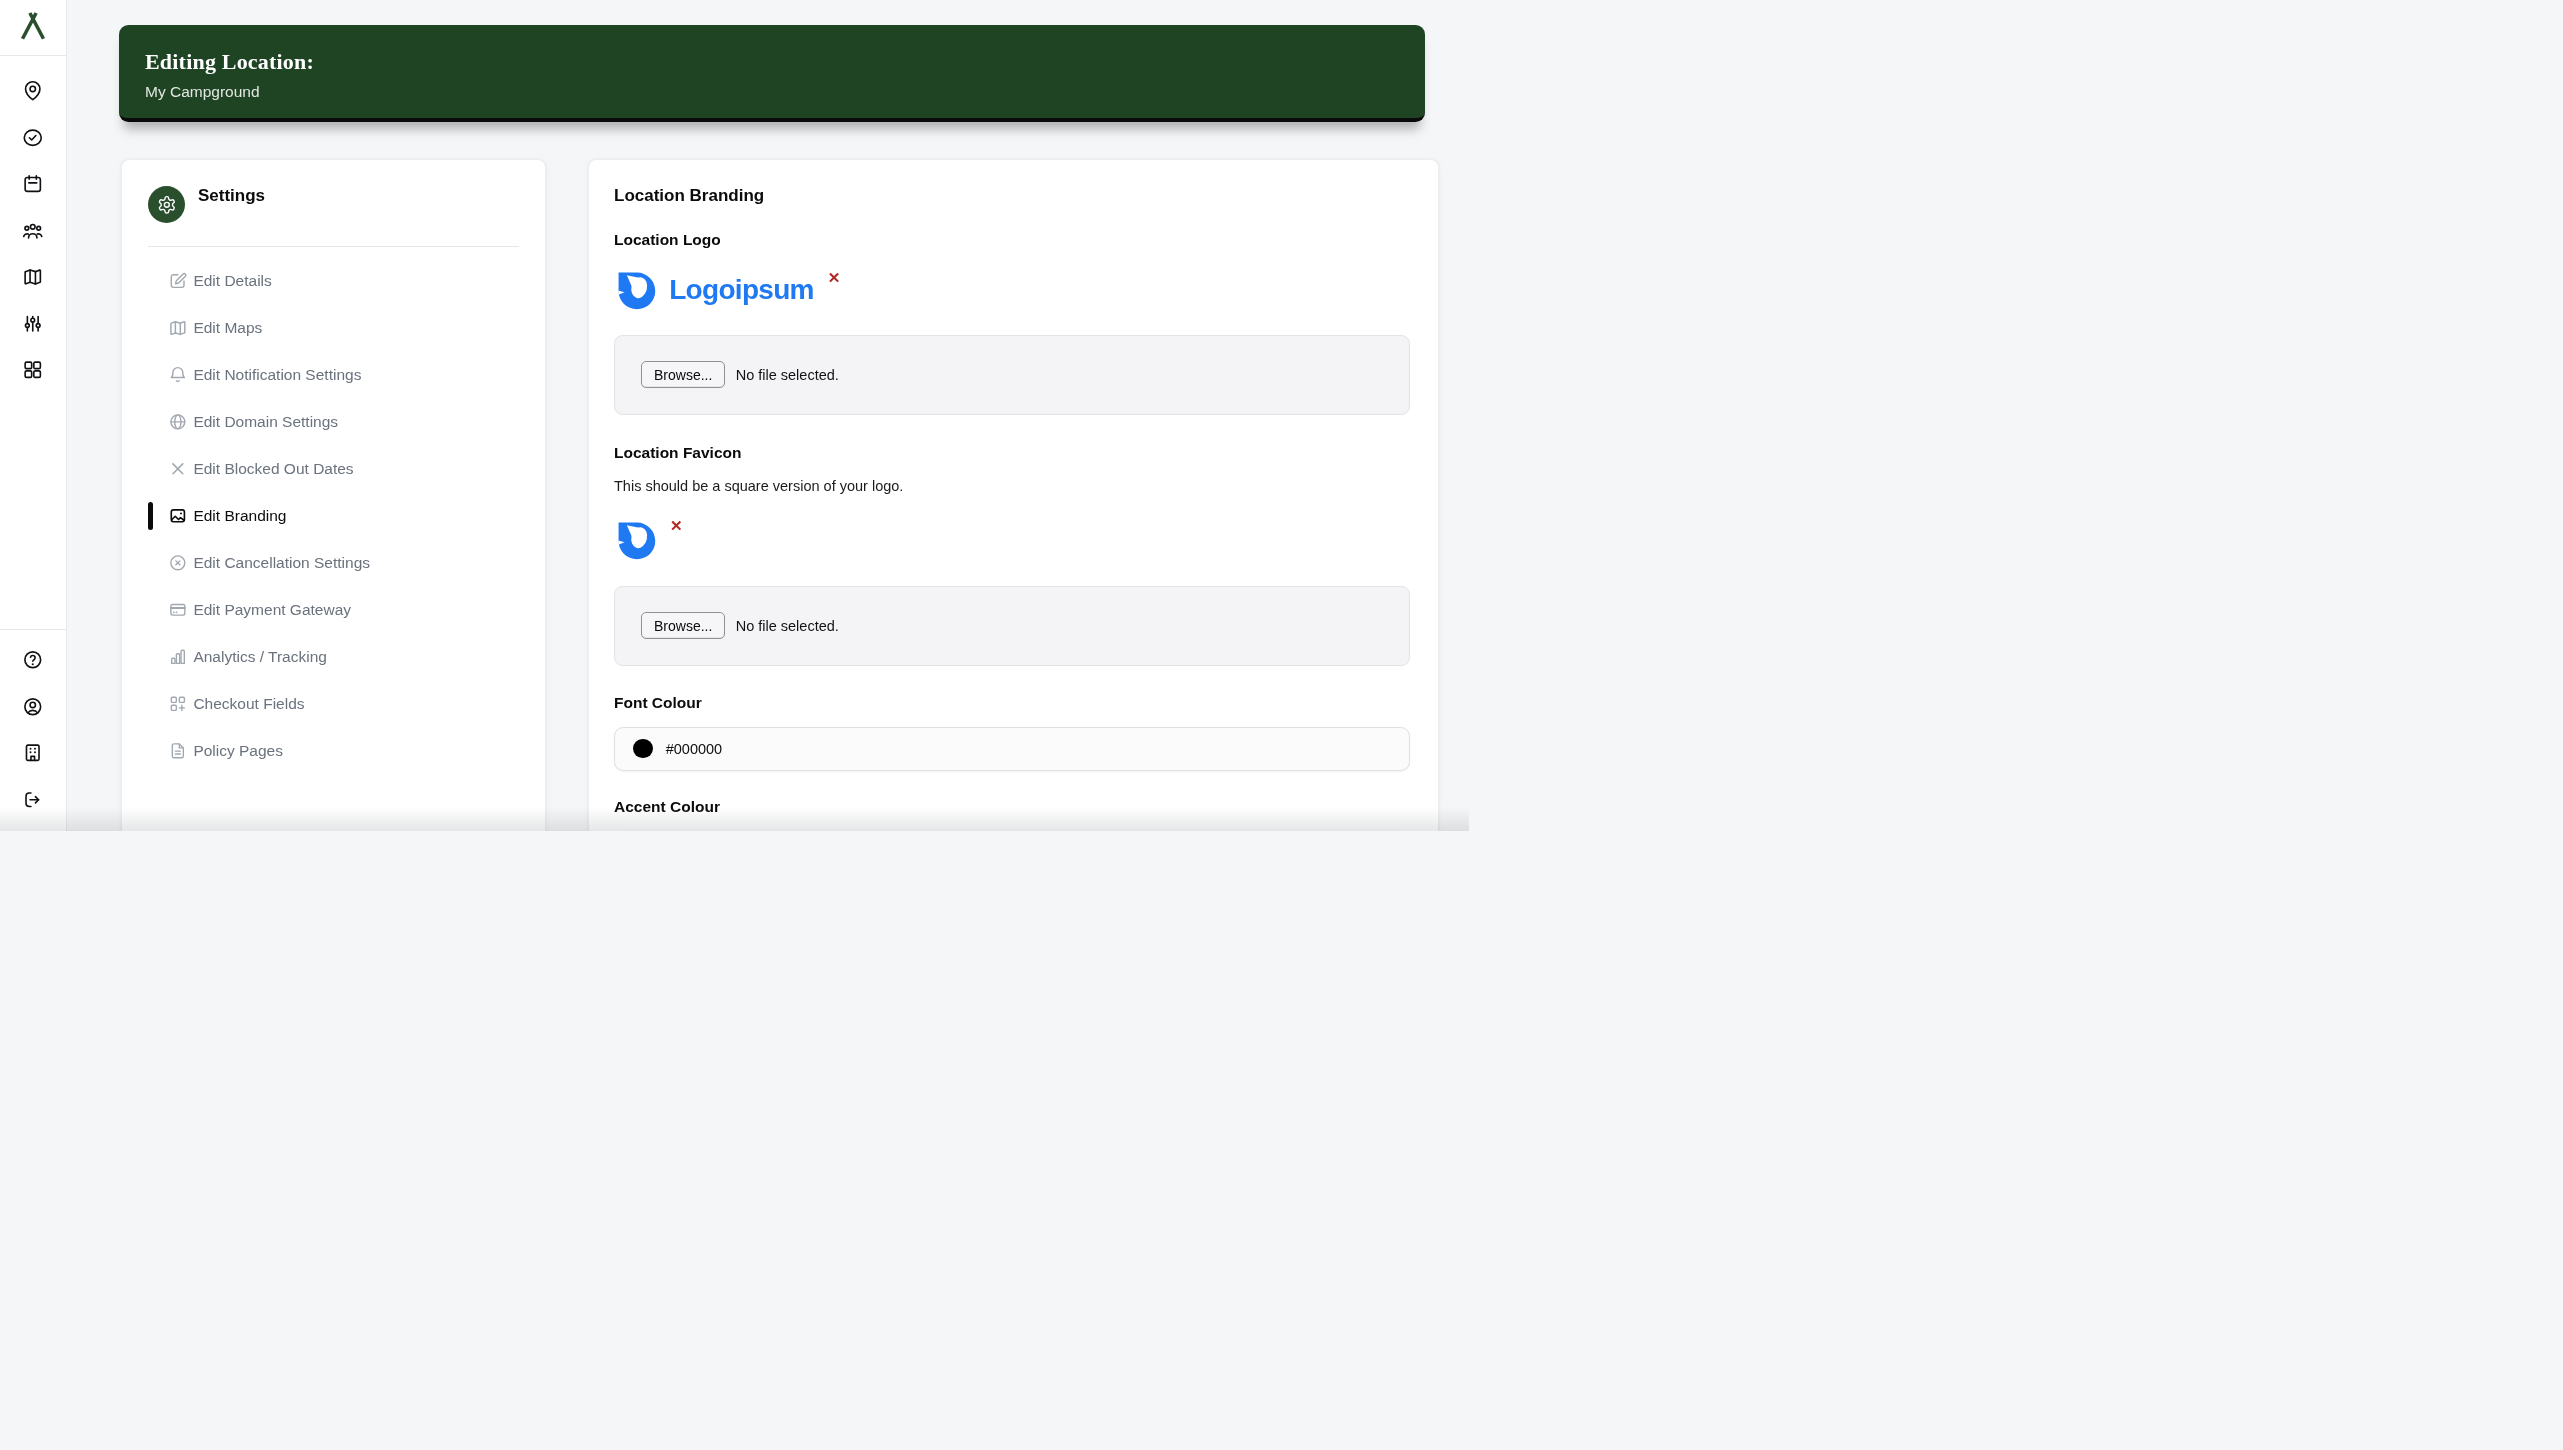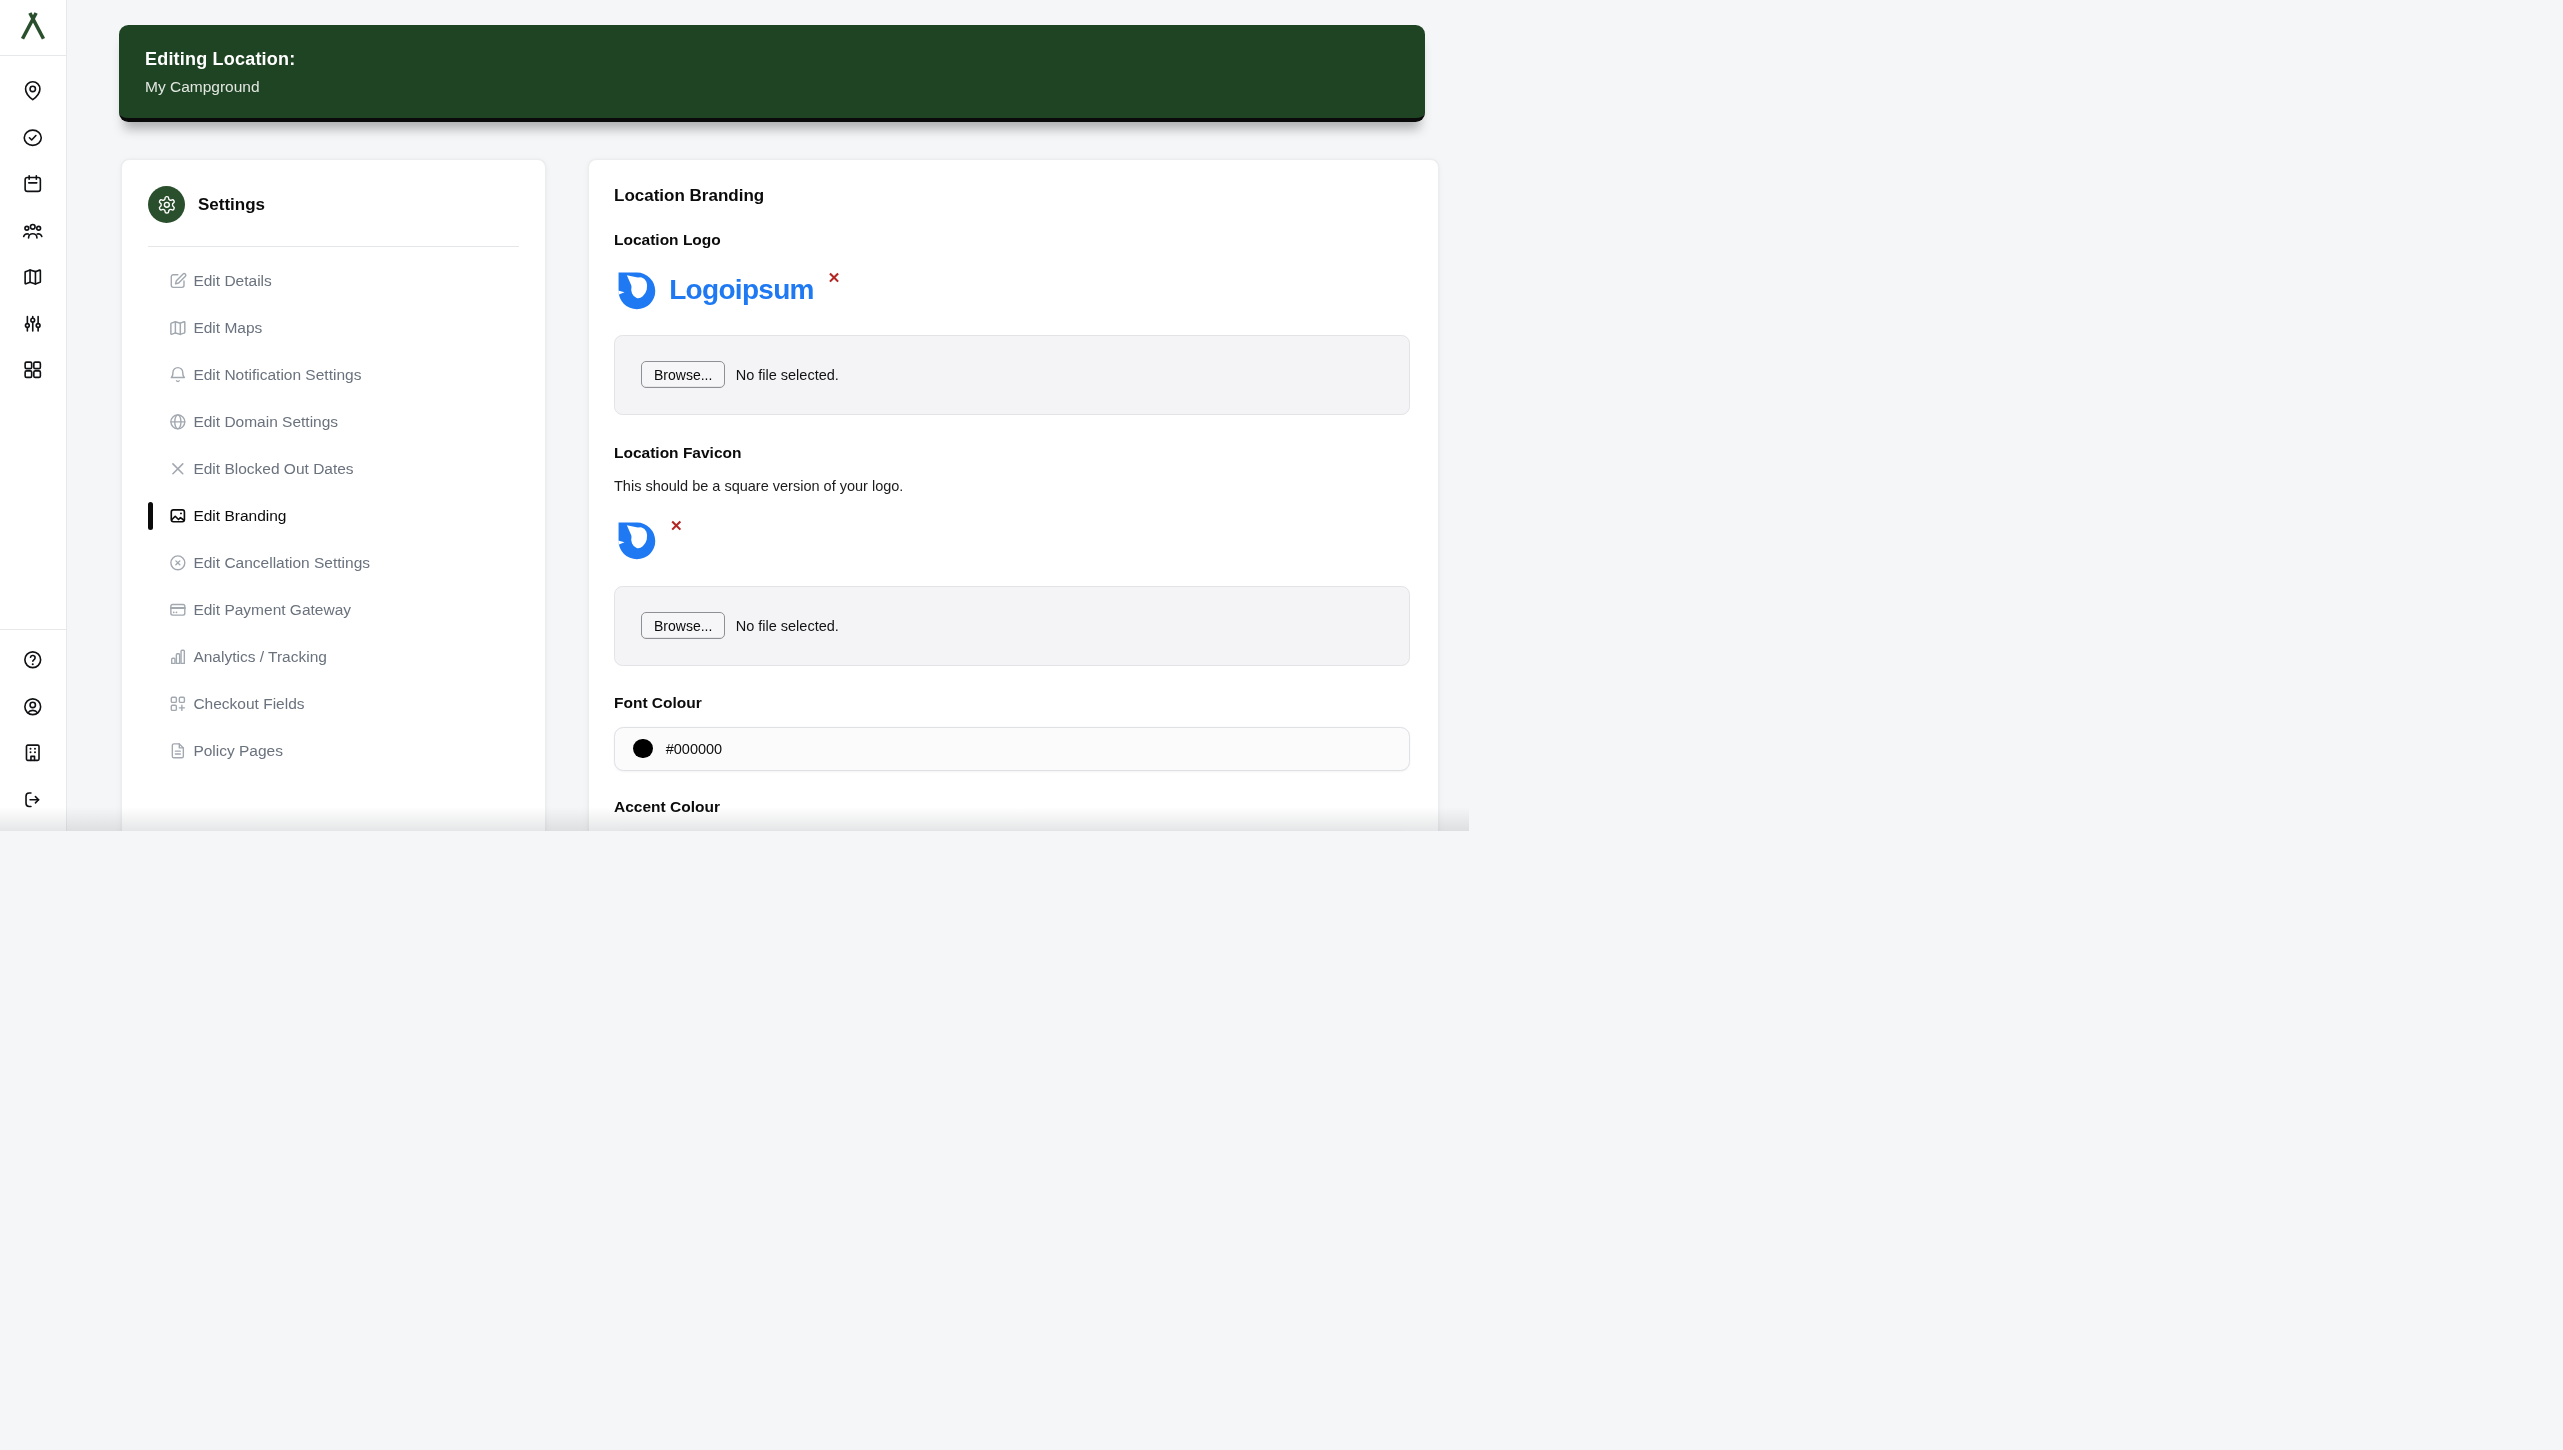--- a/index.html
+++ b/index.html
@@ -35,33 +35,33 @@
   .sb-pad-bottom { height:20.6px; flex:0 0 auto; }
 
   
   .banner {
     position:absolute; left:119px; top:25px; width:1306px; height:97px;
     background:#1e4423; border-radius:9.4px;
     border-bottom:4.7px solid #0a0a0a;
     box-shadow:0 12px 10.3px -5.6px rgba(40,45,50,.35);
     padding:24px 0 0 26px; color:#fff;
   }
-  .banner-title { font-size:18px; font-weight:700; letter-spacing:0.2px; line-height:1.2; }
+  .banner-title { font-size:22px; font-weight:700; letter-spacing:0.2px; line-height:1.2;font-family:Liberation Serif, serif; }
   .banner-sub { margin-top:7.5px; font-size:15.5px; font-weight:400; color:#e2e7e1; }
 
   
   .card {
     position:absolute; top:159px; background:#fff; border:0.9px solid #ebedee; border-radius:8.4px;
     box-shadow:0 0.9px 1.9px rgba(16,24,32,.05), 0 1.9px 7.5px rgba(16,24,32,.04);
   }
   .settings-card { left:121px; width:425px; height:712px; padding:26px 26px 0; }
   .main-card { left:588px; width:851px; height:712px; padding:26px 28px 0 25px; }
 
   
-  .settings-head { display:flex; align-items:center; gap:13px; height:37px; }
+  .settings-head { display:flex; align-items:flex-start; gap:13px; height:37px; }
   .gear-badge {
     width:37px; height:37px; border-radius:50%; background:#2a4f2d; flex:0 0 auto;
     display:flex; align-items:center; justify-content:center; color:#fff;
   }
   .gear-badge svg { width:19.7px; height:19.7px; }
   .settings-title { font-size:17px; font-weight:700; color:#0b0b0c; margin:0; }
   .settings-divider { border:none; border-top:0.9px solid #e4e6e8; margin:22.5px 0 0; }
   .s-list { list-style:none; margin:11.2px 0 0; padding:0; }
   .s-item {
     position:relative; height:47px; display:flex; align-items:center; gap:6px;

